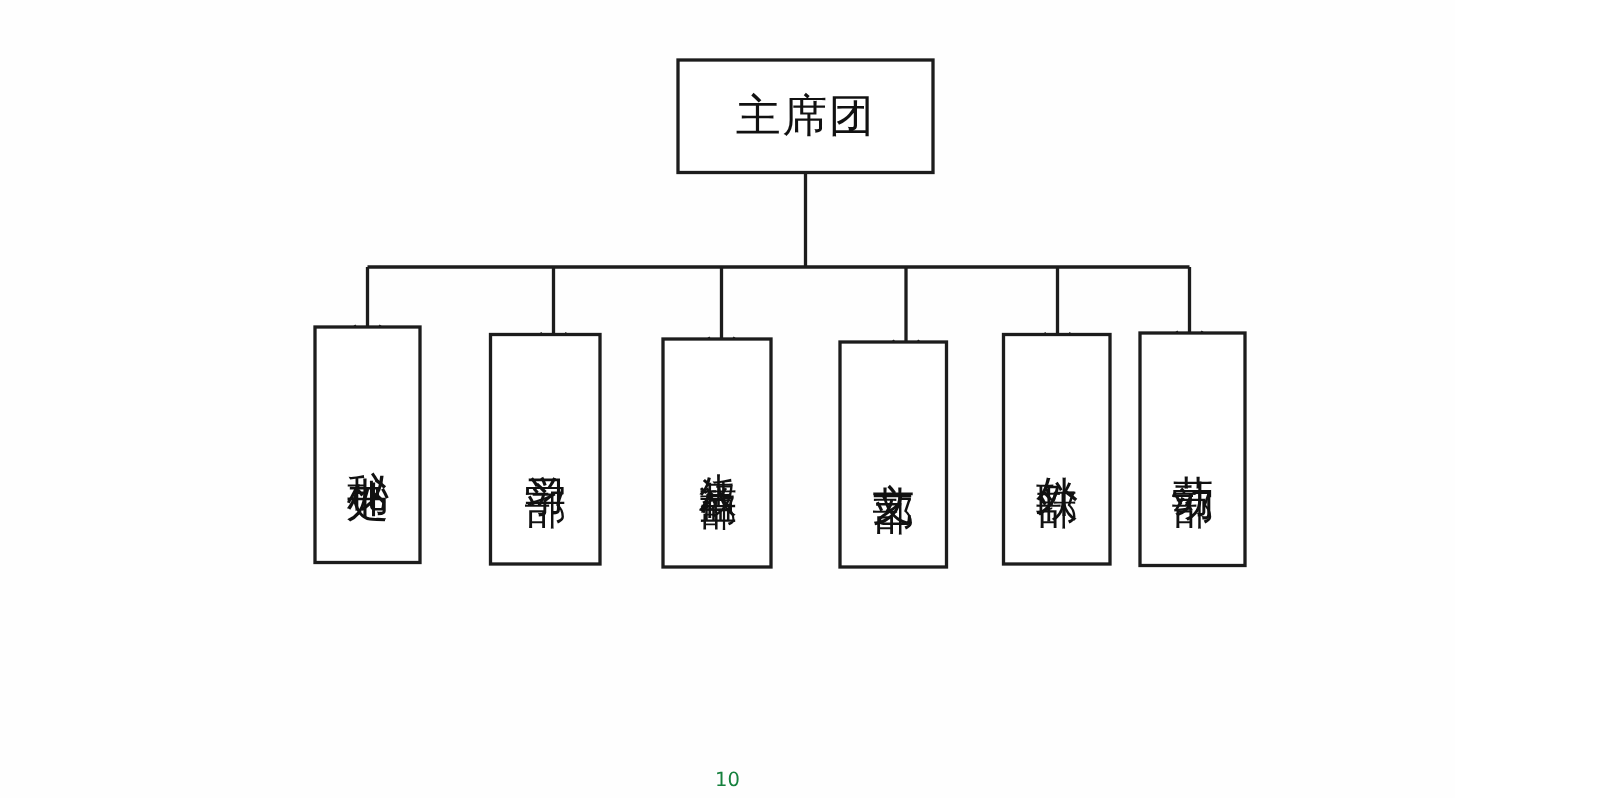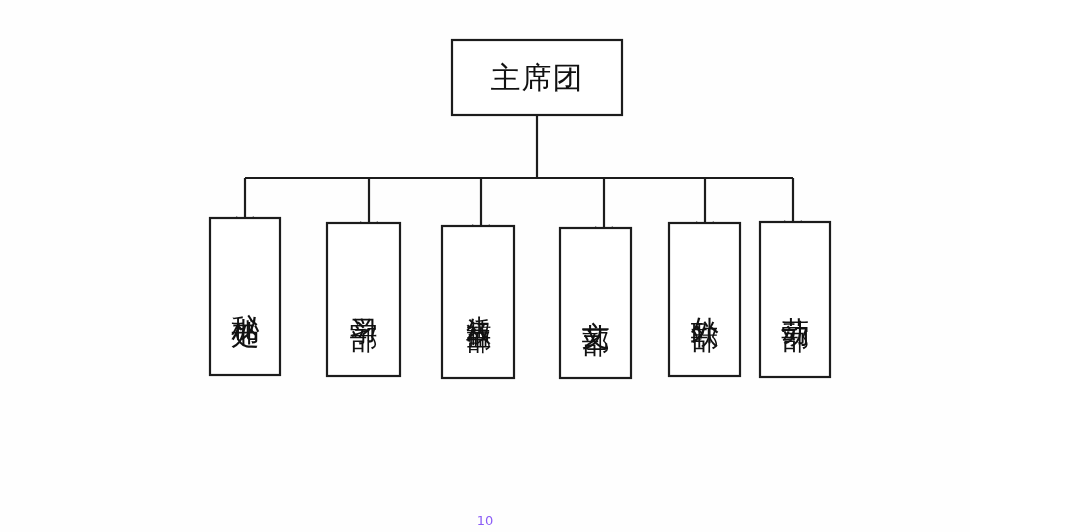--- a/index.html
+++ b/index.html
@@ -64,21 +64,21 @@
     user-select: none;
   }
   .page-number {
     position: absolute;
     left: 0;
     right: 0;
     bottom: 4px;
     text-align: center;
     font-family: "DejaVu Sans", "Liberation Sans", sans-serif;
     font-size: 13px;
-    color: #8b5cf6;
+    color: #15803d;
   }
 </style>
 </head>
 <body>
 
 <div id="page">
 
   <svg id="chart-svg" viewBox="0 0 1066 532">
     <g id="connectors">
         <line x1="537" y1="115" x2="537" y2="178" class="connector"></line>

